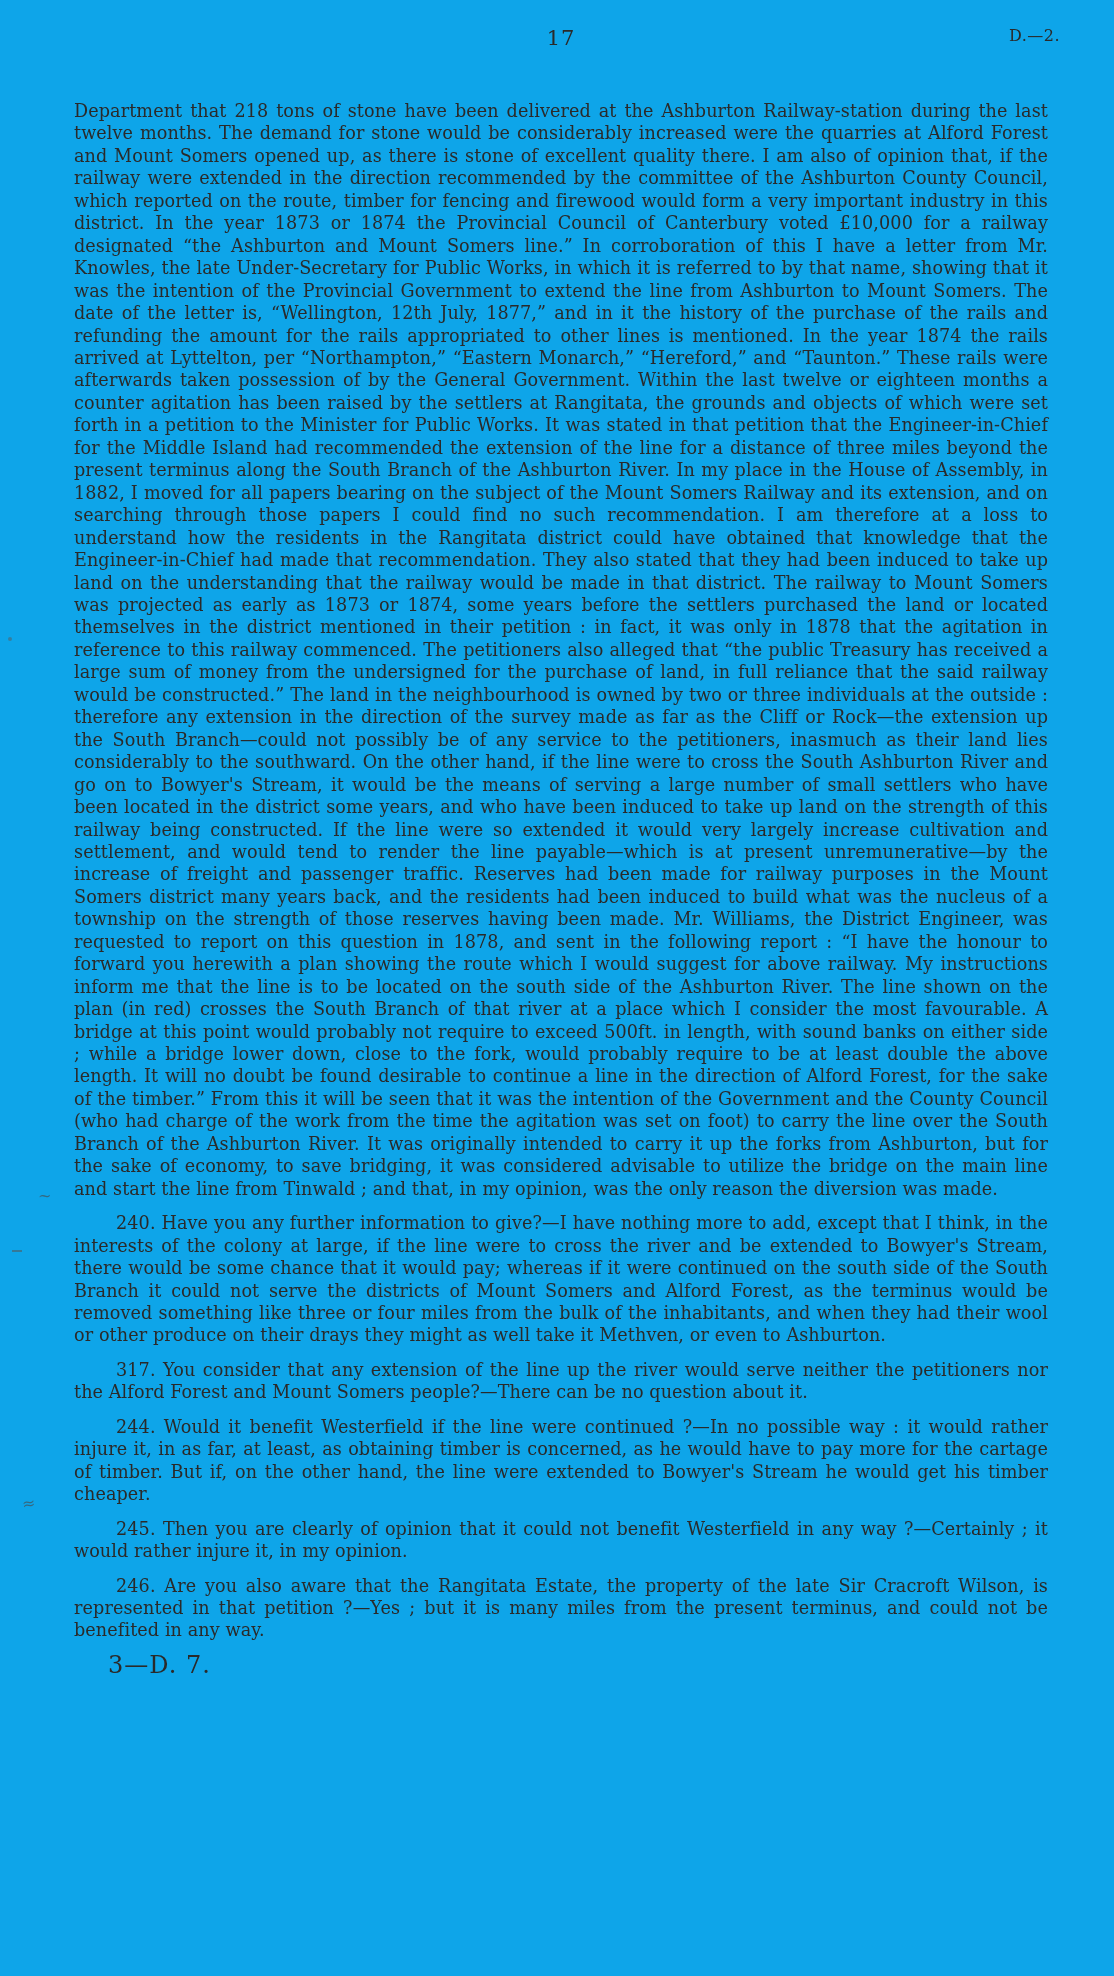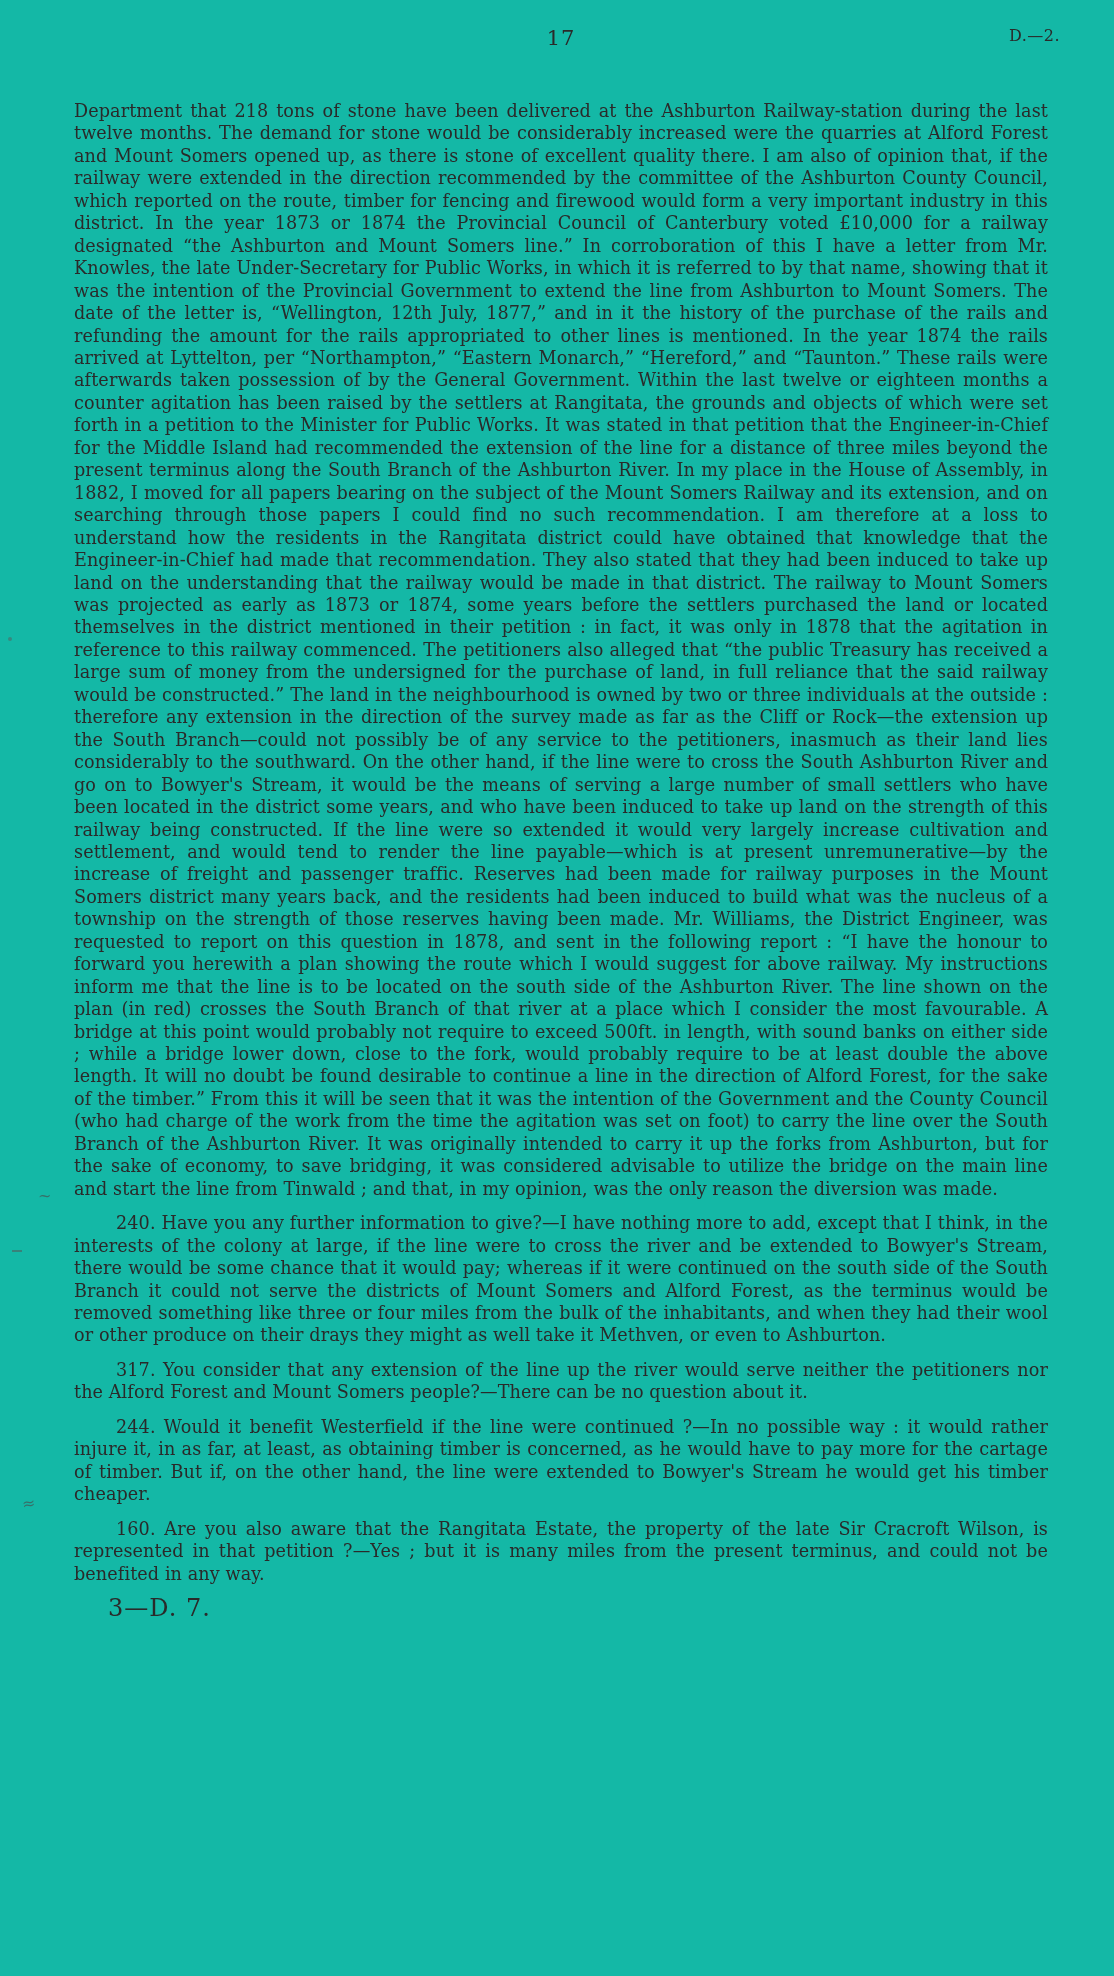--- a/index.html
+++ b/index.html
@@ -5,21 +5,21 @@
   html, body {
     margin: 0;
     padding: 0;
     background: #f4f4f2;
   }
   .page {
     position: relative;
     width: 1114px;
     height: 1976px;
     margin: 0 auto;
-    background: #14b8a6;
+    background: #0ea5e9;
     font-family: "DejaVu Serif", "Liberation Serif", serif;
     color: #2a2a2a;
     overflow: hidden;
   }
   .page-header {
     position: absolute;
     top: 26px;
     left: 62px;
     width: 998px;
     height: 34px;
@@ -104,21 +104,22 @@
   <div class="page-header">
     <span class="page-number">17</span>
     <span class="doc-ref">D.—2.</span>
   </div>
 
   <div class="content">
     <p class="body-par">Department that 218 tons of stone have been delivered at the Ashburton Railway-station during the last twelve months.  The demand for stone would be considerably increased were the quarries at Alford Forest and Mount Somers opened up, as there is stone of excellent quality there.  I am also of opinion that, if the railway were extended in the direction recommended by the committee of the Ashburton County Council, which reported on the route, timber for fencing and firewood would form a very important industry in this district.  In the year 1873 or 1874 the Provincial Council of Canterbury voted £10,000 for a railway designated “the Ashburton and Mount Somers line.”  In corroboration of this I have a letter from Mr. Knowles, the late Under-Secretary for Public Works, in which it is referred to by that name, showing that it was the intention of the Provincial Government to extend the line from Ashburton to Mount Somers.  The date of the letter is, “Wellington, 12th July, 1877,” and in it the history of the purchase of the rails and refunding the amount for the rails appropriated to other lines is mentioned.  In the year 1874 the rails arrived at Lyttelton, per “Northampton,” “Eastern Monarch,” “Hereford,” and “Taunton.” These rails were afterwards taken possession of by the General Government.  Within the last twelve or eighteen months a counter agitation has been raised by the settlers at Rangitata, the grounds and objects of which were set forth in a petition to the Minister for Public Works.  It was stated in that petition that the Engineer-in-Chief for the Middle Island had recommended the extension of the line for a distance of three miles beyond the present terminus along the South Branch of the Ashburton River.  In my place in the House of Assembly, in 1882, I moved for all papers bearing on the subject of the Mount Somers Railway and its extension, and on searching through those papers I could find no such recommendation.  I am therefore at a loss to understand how the residents in the Rangitata district could have obtained that knowledge that the Engineer-in-Chief had made that recommendation.  They also stated that they had been induced to take up land on the understanding that the railway would be made in that district.  The railway to Mount Somers was projected as early as 1873 or 1874, some years before the settlers purchased the land or located themselves in the district mentioned in their petition : in fact, it was only in 1878 that the agitation in reference to this railway commenced.  The petitioners also alleged that “the public Treasury has received a large sum of money from the undersigned for the purchase of land, in full reliance that the said railway would be constructed.”  The land in the neighbourhood is owned by two or three individuals at the outside : therefore any extension in the direction of the survey made as far as the Cliff or Rock—the extension up the South Branch—could not possibly be of any service to the petitioners, inasmuch as their land lies considerably to the southward.  On the other hand, if the line were to cross the South Ashburton River and go on to Bowyer's Stream, it would be the means of serving a large number of small settlers who have been located in the district some years, and who have been induced to take up land on the strength of this railway being constructed.  If the line were so extended it would very largely increase cultivation and settlement, and would tend to render the line payable—which is at present unremunerative—by the increase of freight and passenger traffic.  Reserves had been made for railway purposes in the Mount Somers district many years back, and the residents had been induced to build what was the nucleus of a township on the strength of those reserves having been made.   Mr. Williams, the District Engineer, was requested to report on this question in 1878, and sent in the following report :  “I have the honour to forward you herewith a plan showing the route which I would suggest for above railway.  My instructions inform me that the line is to be located on the south side of the Ashburton River.  The line shown on the plan (in red) crosses the South Branch of that river at a place which I consider the most favourable.  A bridge at this point would probably not require to exceed 500ft. in length, with sound banks on either side ; while a bridge lower down, close to the fork, would probably require to be at least double the above length.  It will no doubt be found desirable to continue a line in the direction of Alford Forest, for the sake of the timber.” From this it will be seen that it was the intention of the Government and the County Council (who had charge of the work from the time the agitation was set on foot) to carry the line over the South Branch of the Ashburton River.  It was originally intended to carry it up the forks from Ashburton, but for the sake of economy, to save bridging, it was considered advisable to utilize the bridge on the main line and start the line from Tinwald ; and that, in my opinion, was the only reason the diversion was made.</p>
     <p class="body-par qa qa-first">240. Have you any further information to give?—I have nothing more to add, except that I think, in the interests of the colony at large, if the line were to cross the river and be extended to Bowyer's Stream, there would be some chance that it would pay;  whereas if it were continued on the south side of the South Branch it could not serve the districts of Mount Somers and Alford Forest, as the terminus would be removed something like three or four miles from the bulk of the inhabitants, and when they had their wool or other produce on their drays they might as well take it Methven, or even to Ashburton.</p>
     <p class="body-par qa">317. You consider that any extension of the line up the river would serve neither the petitioners nor the Alford Forest and Mount Somers people?—There can be no question about it.</p>
     <p class="body-par qa">244. Would it benefit Westerfield if the line were continued ?—In no possible way : it would rather injure it, in as far, at least, as obtaining timber is concerned, as he would have to pay more for the cartage of timber.   But if, on the other hand, the line were extended to Bowyer's Stream he would get his timber cheaper.</p>
-    <p class="body-par qa">160. Are you also aware that the Rangitata Estate, the property of the late Sir Cracroft Wilson, is represented in that petition ?—Yes ; but it is many miles from the present terminus, and could not be benefited in any way.</p>
+    <p class="body-par qa">245. Then you are clearly of opinion that it could not benefit Westerfield in any way ?—Certainly ; it would rather injure it, in my opinion.</p>
+    <p class="body-par qa">246. Are you also aware that the Rangitata Estate, the property of the late Sir Cracroft Wilson, is represented in that petition ?—Yes ; but it is many miles from the present terminus, and could not be benefited in any way.</p>
     <p class="footer-sig">3—D. 7.</p>
   </div>
 
   <div class="artifact art-dot" style="left:8px; top:637px;"></div>
   <div class="artifact art-squiggle" style="left:38px; top:1186px;">~</div>
   <div class="artifact art-dash" style="left:12px; top:1250px;"></div>
   <div class="artifact art-squiggle" style="left:22px; top:1494px; transform:rotate(-8deg);">≈</div>
 
 </div>
 

